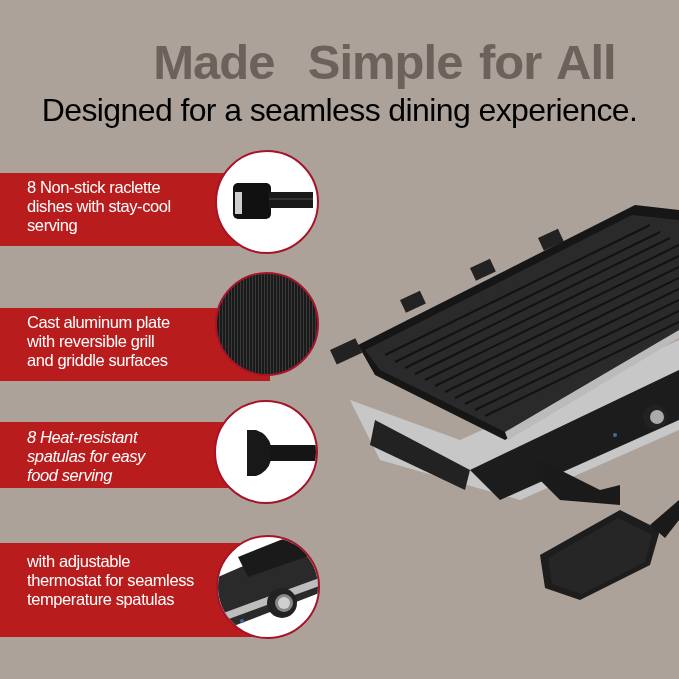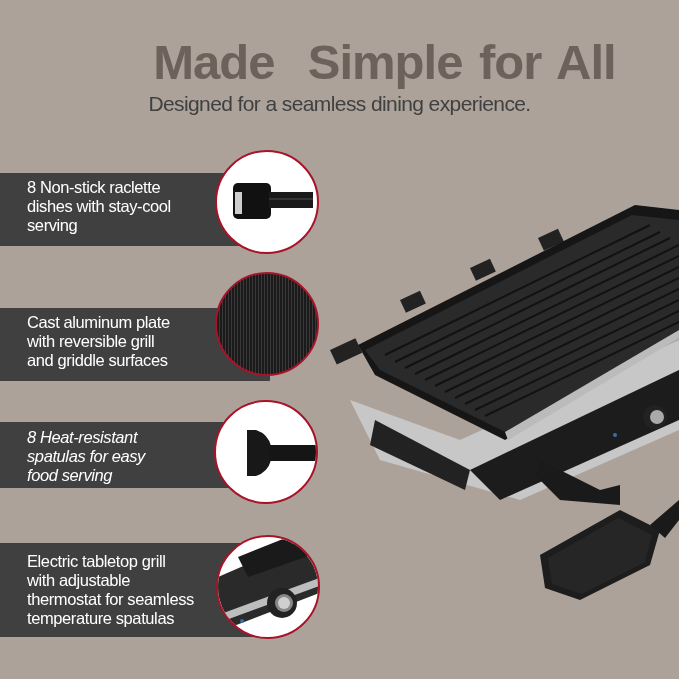--- a/index.html
+++ b/index.html
@@ -1,19 +1,19 @@
 <!DOCTYPE html>
 <html><head>
 <meta charset="utf-8">
 <style>
   html,body{margin:0;padding:0;}
   body{width:679px;height:679px;background:#aca29a;position:relative;overflow:hidden;font-family:"Liberation Sans",sans-serif;}
   .title{position:absolute;left:0;width:679px;top:34px;text-align:center;font-weight:bold;font-size:49px;color:#6d625b;letter-spacing:-1px;word-spacing:4px;margin-left:45px;}
-  .subtitle{position:absolute;left:0;width:679px;top:92px;text-align:center;font-size:21px;color:#404040;letter-spacing:-0.6px;}
-  .band{position:absolute;left:0;width:270px;background:#404040;}
+  .subtitle{position:absolute;left:0;width:679px;top:92px;text-align:center;font-size:32px;color:#000000;letter-spacing:-0.6px;}
+  .band{position:absolute;left:0;width:270px;background:#b91c1c;}
   .band-text{position:absolute;left:27px;color:#fff;font-size:16.5px;line-height:19px;letter-spacing:-0.4px;}
   .circle{position:absolute;border-radius:50%;background:#fff;border:2px solid #a81328;box-sizing:border-box;overflow:hidden;}
   .product{position:absolute;}
 </style>
 </head>
 <body>
 
 <div class="title" style="white-space:pre;">Made  Simple for All</div>
 <div class="subtitle">Designed for a seamless dining experience.</div>
 
@@ -51,21 +51,20 @@
 </div>
 <div class="circle" style="left:214px;top:400px;width:104px;height:104px;">
   <svg width="104" height="104" viewBox="0 0 104 104">
     <path d="M31 28 L40 28 Q52 32 55 44 L55 58 Q52 70 40 74 L31 74 Z" fill="#181818"></path>
     <rect x="54" y="43" width="50" height="16" fill="#151515"></rect>
   </svg>
 </div>
 
 <div class="band" style="top:543px;height:94px;">
   <div class="band-text" style="top:9px;">
-    <div>Electric tabletop grill</div>
     <div>with adjustable</div>
     <div>thermostat for seamless</div>
     <div>temperature spatulas</div>
   </div>
 </div>
 <div class="circle" style="left:216px;top:535px;width:104px;height:104px;">
   <svg width="104" height="104" viewBox="0 0 104 104">
     <polygon points="0,40 104,-5 104,55 0,95" fill="#2a2a2a"></polygon>
     <polygon points="0,78 104,40 104,48 0,86" fill="#bdbdbd"></polygon>
     <polygon points="20,20 70,0 104,0 104,14 30,40" fill="#1a1a1a"></polygon>

